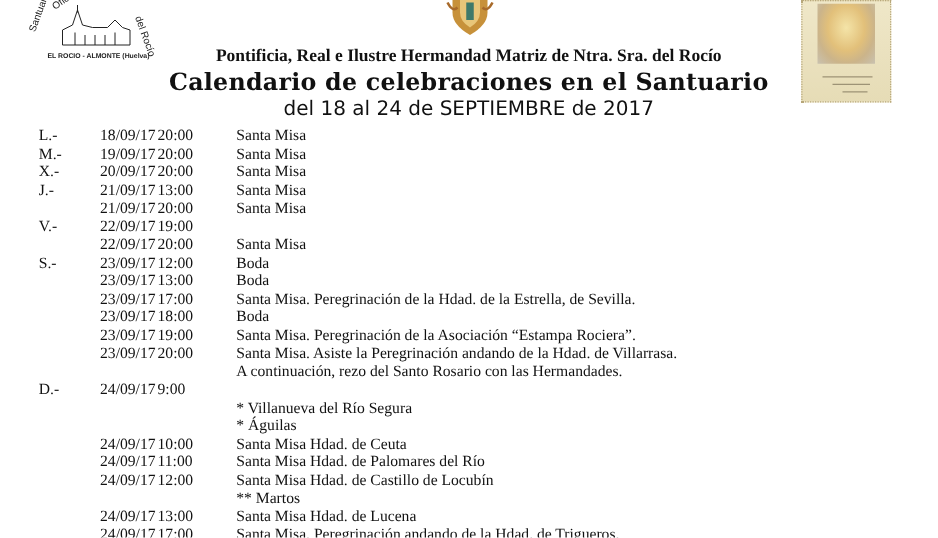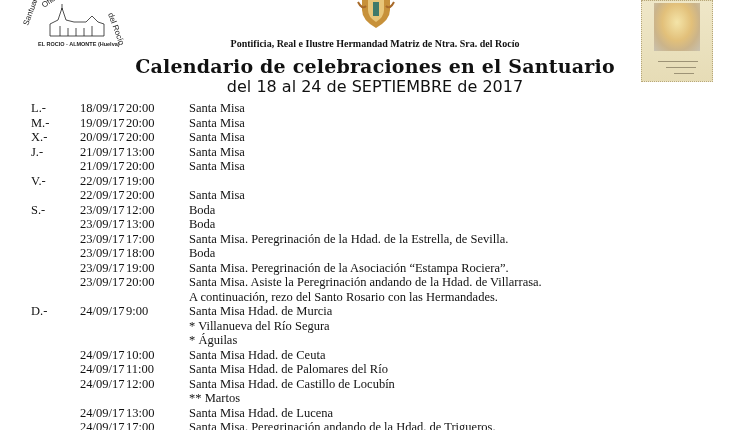--- a/index.html
+++ b/index.html
@@ -2,21 +2,21 @@
 <html><head>
 <meta charset="utf-8">
 <style>
   html, body { margin:0; padding:0; background:#ffffff; }
   body { width:750px; height:430px; overflow:hidden; position:relative; font-family:"Liberation Serif", serif; color:#111; }
   .logo-left { position:absolute; left:0; top:0; width:130px; height:48px; }
   .crest { position:absolute; left:356px; top:0; width:40px; height:28px; }
   .image-right { position:absolute; left:641px; top:0; width:72px; height:82px; background:linear-gradient(#efe7c8,#e6dcb6); border:1px dotted #b7a77a; box-sizing:border-box; }
   .image-right .inner { position:absolute; left:12px; top:2px; width:46px; height:48px; background:radial-gradient(ellipse at 50% 40%, #f4e4a8 0%, #e2c07a 45%, #cbb48a 70%, #c9c2b0 100%); }
   .image-right .line { position:absolute; left:16px; height:1px; background:#9d9376; }
-  .org { position:absolute; left:0; width:750px; top:38px; text-align:center; font-weight:bold; font-size:10px; }
+  .org { position:absolute; left:0; width:750px; top:38px; text-align:center; font-weight:bold; font-size:14px; }
   .title { position:absolute; left:0; width:750px; top:55px; text-align:center; font-weight:bold; font-size:19px; font-family:"DejaVu Serif", serif; letter-spacing:0.2px; }
   .subtitle { position:absolute; left:0; width:750px; top:77px; text-align:center; font-size:16px; font-family:"DejaVu Sans", sans-serif; }
   .rows { position:absolute; left:0; top:101px; width:750px; }
   .row { position:relative; height:14.5px; font-size:12.5px; line-height:14.5px; white-space:nowrap; }
   .row .day { position:absolute; left:31px; }
   .row .date { position:absolute; left:80px; }
   .row .time { position:absolute; left:126px; width:44px; }
   .row .desc { position:absolute; left:189px; }
 </style>
 </head>
@@ -138,21 +138,20 @@
     <div class="row">
       <span class="day"></span>
       <span class="date"></span>
       <span class="time"></span>
       <span class="desc">A continuación, rezo del Santo Rosario con las Hermandades.</span>
     </div>
     <div class="row">
       <span class="day">D.-</span>
       <span class="date">24/09/17</span>
       <span class="time">9:00</span>
-      <span class="desc">Santa Misa Hdad. de Murcia</span>
     </div>
     <div class="row">
       <span class="day"></span>
       <span class="date"></span>
       <span class="time"></span>
       <span class="desc">* Villanueva del Río Segura</span>
     </div>
     <div class="row">
       <span class="day"></span>
       <span class="date"></span>

